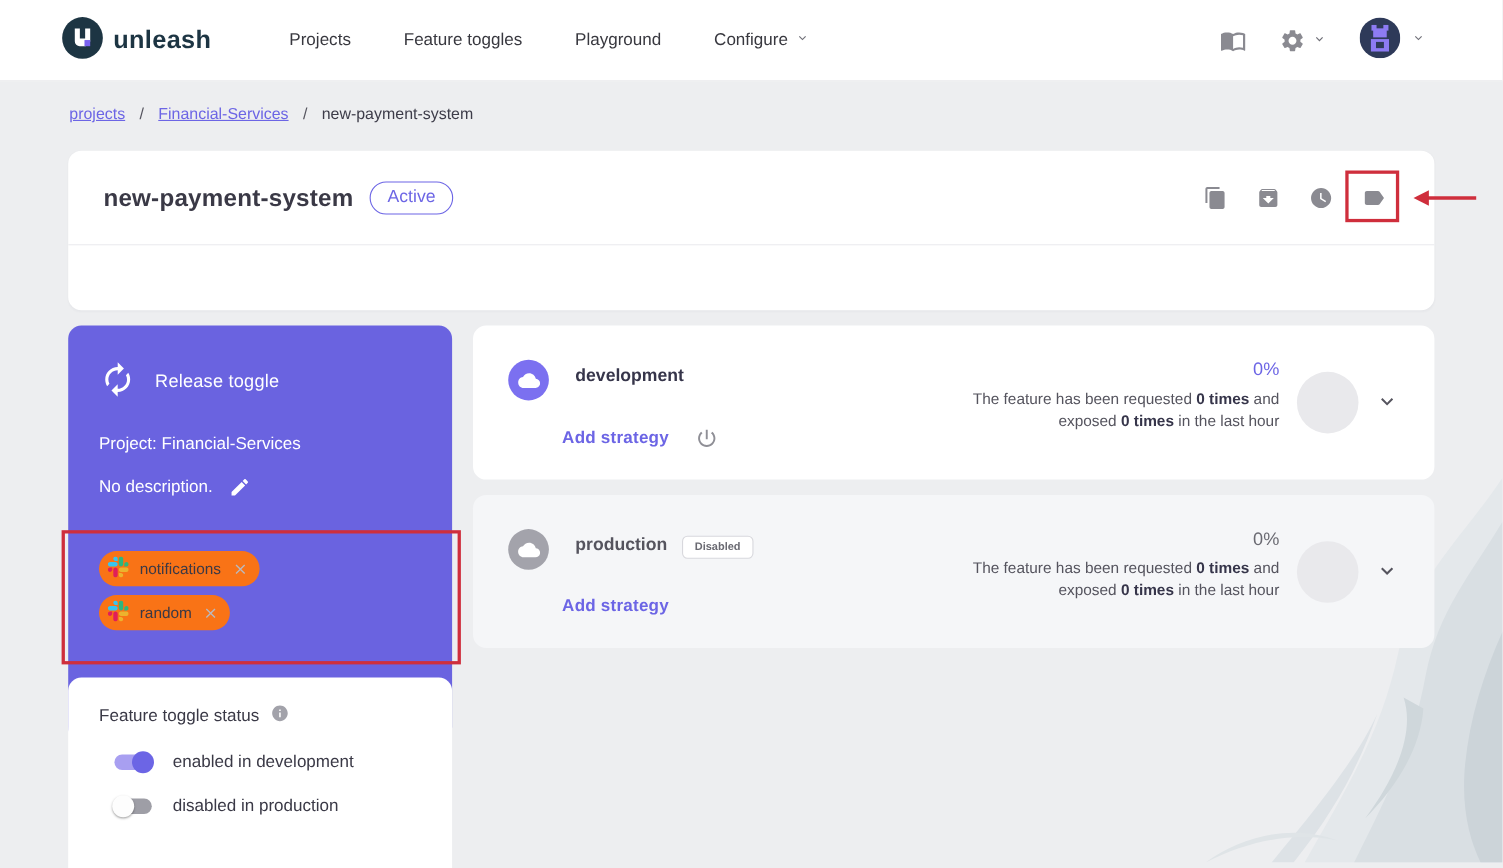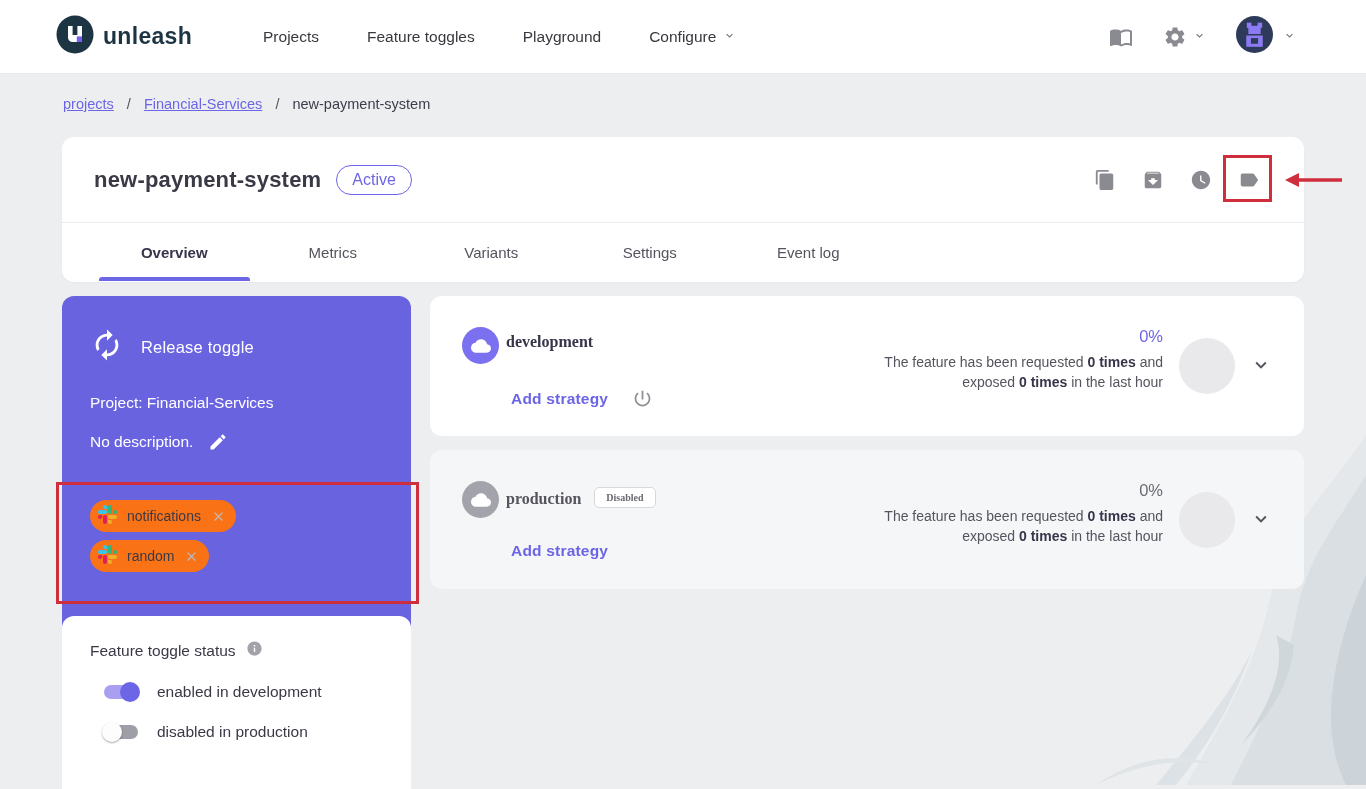--- a/index.html
+++ b/index.html
@@ -92,21 +92,21 @@
   
   .env-card { position:absolute; left:430px; width:874px; border-radius:12px; z-index:2; }
   .env-dev  { top:296px; height:140px; background:#ffffff; }
   .env-prod { top:450px; height:139px; background:#f5f6f8; }
   .env-icon {
     position:absolute; left:32px; top:31px; width:37px; height:37px;
     border-radius:50%; display:flex; align-items:center; justify-content:center;
   }
   .env-dev  .env-icon { background:#7b70f0; }
   .env-prod .env-icon { background:#a3a3ab; }
-  .env-name-row { position:absolute; left:76px; top:37px; display:flex; align-items:flex-end; gap:13px;font-family:Liberation Serif, serif; }
+  .env-name-row { position:absolute; left:93px; top:37px; display:flex; align-items:flex-start; gap:13px; }
   .env-name { font-size:16px; font-weight:bold; color:#36354a; }
   .env-prod .env-name { color:#55545e; }
   .disabled-badge {
     background:#ffffff; border:1px solid #d8d8dd; border-radius:5px;
     padding:4px 11px; font-size:10px; font-weight:bold; color:#6a6a72;
   }
   .env-actions { position:absolute; left:81px; top:71px; display:flex; align-items:center; gap:24px;margin-top:21px; }
   .add-strategy { font-size:15.5px; font-weight:bold; color:#6c65e5; cursor:pointer; letter-spacing:.2px; }
   .metrics-block { position:absolute; top:31px; right:141px; width:280px; text-align:right; }
   .metrics-percent { font-size:16.5px; margin-bottom:6px; }
@@ -223,27 +223,20 @@
             <path d="M12 2C6.5 2 2 6.5 2 12s4.5 10 10 10 10-4.5 10-10S17.5 2 12 2zm4.2 14.2L11 13V7h1.5v5.2l4.5 2.7-.8 1.3z"></path>
           </svg>
       </button>
       <button class="icon-btn">
         <svg width="22" height="22" viewBox="0 0 24 24" fill="#8a8a91">
             <path d="M17.63 5.84C17.27 5.33 16.67 5 16 5L5 5.01C3.9 5.01 3 5.9 3 7v10c0 1.1.9 1.99 2 1.99L16 19c.67 0 1.27-.33 1.63-.84L22 12l-4.37-6.16z"></path>
           </svg>
       </button>
     </div>
   </div>
-  <div class="tabs">
-    <div class="tab active">Overview</div>
-    <div class="tab">Metrics</div>
-    <div class="tab">Variants</div>
-    <div class="tab">Settings</div>
-    <div class="tab">Event log</div>
-  </div>
 </section>
 
 <section class="info-card">
   <div class="type-row">
     <span>
       <svg width="34" height="34" viewBox="0 0 24 24" fill="#ffffff">
           <path d="M12 6v3l4-4-4-4v3c-4.42 0-8 3.58-8 8 0 1.57.46 3.03 1.24 4.26L6.7 14.8c-.45-.83-.7-1.79-.7-2.8 0-3.31 2.69-6 6-6zm6.76 1.74L17.3 9.2c.44.84.7 1.79.7 2.8 0 3.31-2.69 6-6 6v-3l-4 4 4 4v-3c4.42 0 8-3.58 8-8 0-1.57-.46-3.03-1.24-4.26z"></path>
         </svg>
     </span>
     <span class="type-label">Release toggle</span>

